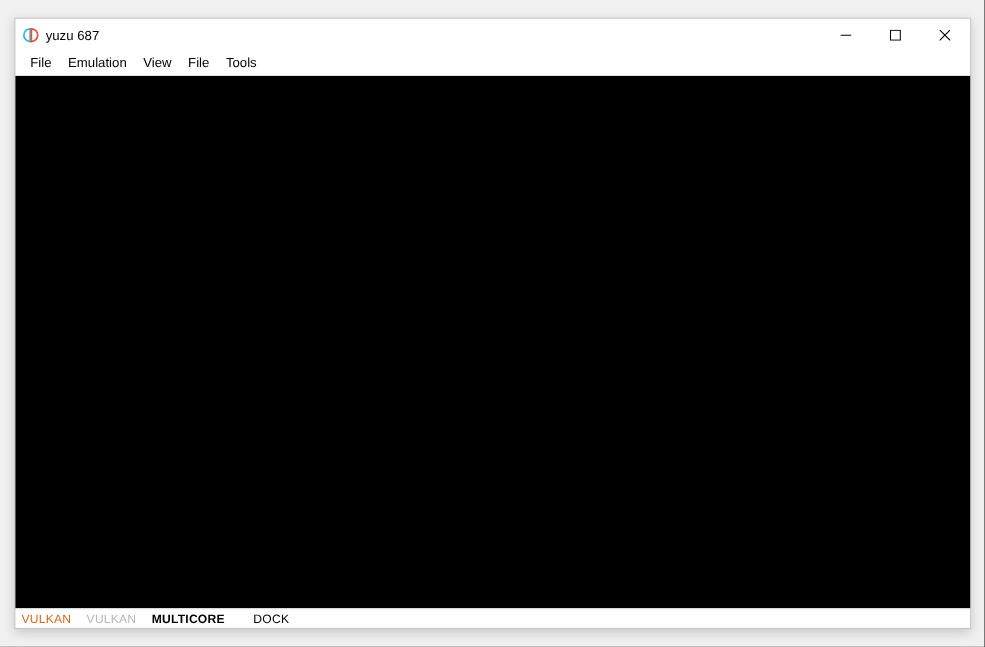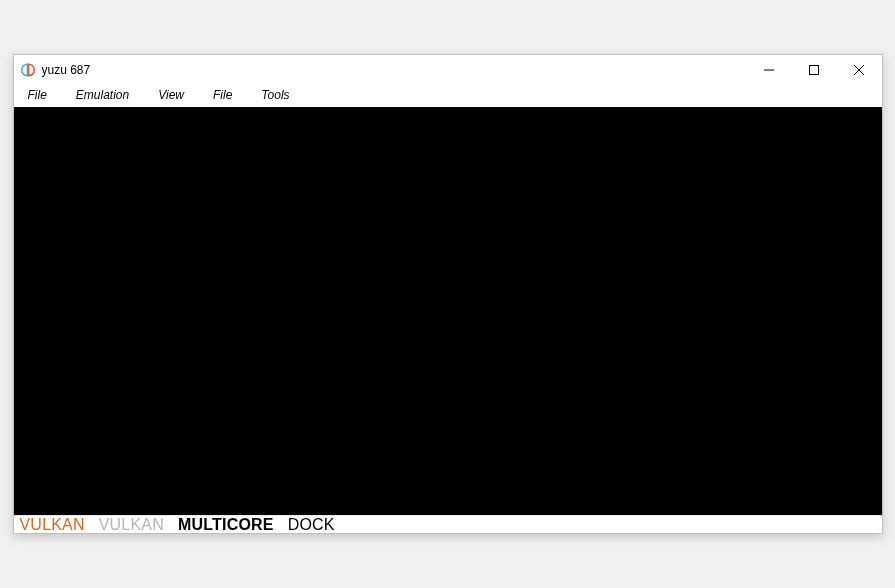--- a/index.html
+++ b/index.html
@@ -12,21 +12,21 @@
       font-size: 12px;
       background: #f0f0f0;
       display: flex;
       align-items: center;
       justify-content: center;
       width: 895px;
       height: 588px;
     }
     .window {
       width: 870px;
-      height: 480px;
+      height: 556px;
       background: #ffffff;
       border: 1px solid #bfbfbf;
       box-shadow: 0 3px 10px rgba(0,0,0,0.18);
       display: flex;
       flex-direction: column;
     }
     .titlebar {
       height: 30px;
       display: flex;
       align-items: center;
@@ -54,51 +54,50 @@
       cursor: default;
     }
     .window-ctrl svg {
       width: 10px;
       height: 10px;
     }
     .menubar {
       height: 22px;
       display: flex;
       align-items: center;
-      gap: 15px;
+      gap: 1px;
       padding-left: 7px;
       padding-bottom: 3px;
-      font-style: italic;
     }
     .menu-item {
       font-size: 12px;
       color: #000;
       padding: 2px 7px;
       cursor: default;
     }
     .viewport {
       flex: 1;
       background: #000000;
     }
     .statusbar {
       height: 18px;
       display: flex;
       align-items: center;
       gap: 14px;
       padding-left: 6px;
-      font-size: 16px;
+      font-size: 11px;
       border-top: 1px solid #e8e8e8;
     }
     .status-item {
       letter-spacing: 0.2px;
     }
     .status-vulkan { color: #d46a1e; }
     .status-async { color: #b7b7b7; }
     .status-multicore { color: #000; font-weight: bold; }
-    .status-dock { color: #000; }
+    .status-dock { color: #000; margin-left: 12px; }
     .app-icon svg { display: block; }
   </style>
 </head>
 <body>
 
 <div class="window">
   <div class="titlebar">
     <div class="titlebar-left">
       <span class="app-icon">
         <svg width="16" height="16" viewBox="0 0 16 16">

